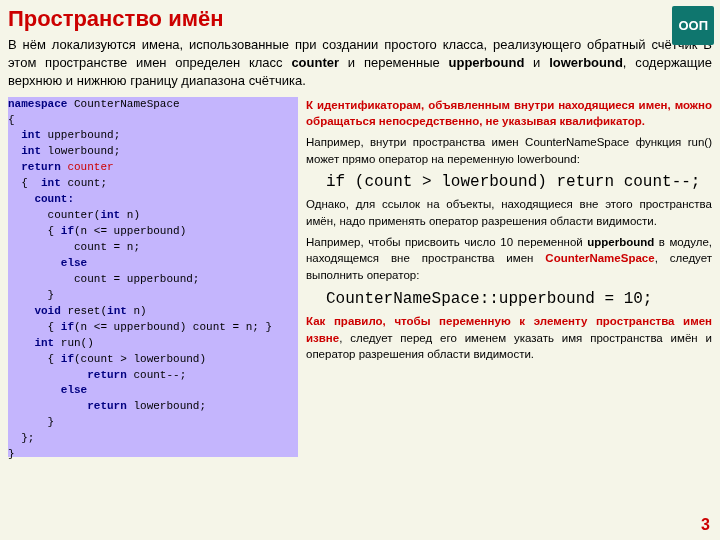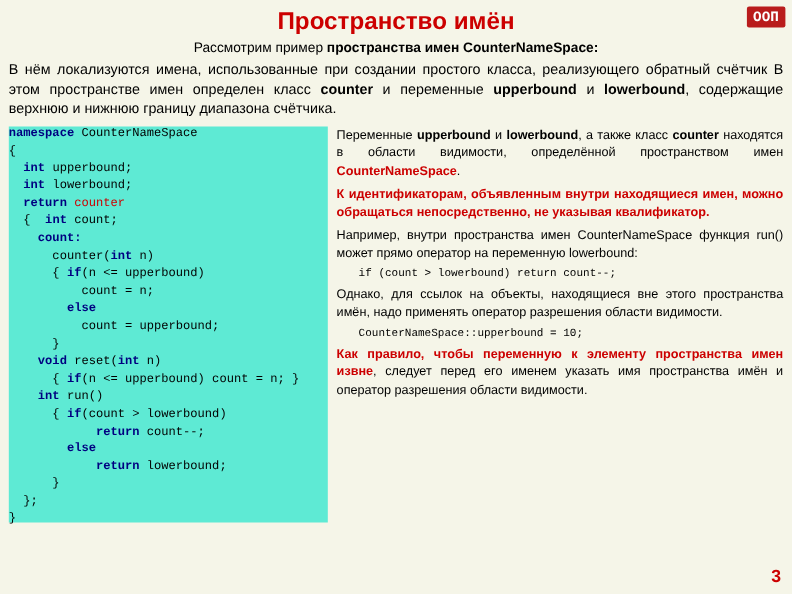--- a/index.html
+++ b/index.html
@@ -13,38 +13,36 @@
       position: relative;
     }
     .page {
       width: 720px;
       height: 540px;
       background: #f5f5e8;
       padding: 6px 8px;
       position: relative;
     }
     .title {
-      text-align: center;
       font-size: 22px;
       font-weight: bold;
       color: #cc0000;
       font-family: Arial, sans-serif;
       margin-bottom: 4px;
     }
     .oop-badge {
       position: absolute;
       top: 6px;
       right: 6px;
-      background: #b91c1c;
+      background: #0f766e;
       color: white;
-      padding: 2px 6px;
+      padding: 12px 6px;
       font-size: 13px;
       font-weight: bold;
       border-radius: 2px;
-      font-family: Liberation Mono, monospace;
     }
     .subtitle {
       text-align: center;
       font-size: 12.5px;
       margin-bottom: 4px;
       color: #000;
     }
     .subtitle b {
       font-weight: bold;
     }
@@ -59,42 +57,42 @@
       font-weight: bold;
     }
     .main-content {
       display: flex;
       gap: 8px;
       height: 360px;
     }
     .code-panel {
       width: 290px;
       flex-shrink: 0;
-      background: #5eead4;
+      background: #c4b5fd;
       font-family: 'Courier New', monospace;
       font-size: 11px;
       line-height: 1.45;
       color: #000;
       white-space: pre;
     }
     .code-panel .kw { color: #000080; font-weight: bold; }
     .code-panel .cn { color: #cc0000; }
     .right-panel {
       flex: 1;
       font-size: 11.5px;
       line-height: 1.45;
       text-align: justify;
       color: #000;
     }
     .right-panel b { font-weight: bold; }
     .right-panel .red { color: #cc0000; font-weight: bold; }
     .right-panel p { margin-bottom: 4px; }
     .right-panel .code-inline {
       font-family: 'Courier New', monospace;
-      font-size: 10px;
+      font-size: 16px;
       display: block;
       margin: 2px 0 2px 20px;
       color: #000;
     }
     .page-num {
       position: absolute;
       bottom: 6px;
       right: 10px;
       font-size: 16px;
       font-weight: bold;
@@ -102,23 +100,20 @@
     }
   </style>
 </head>
 <body>
 
 <div class="page">
   <div class="oop-badge">ООП</div>
 
   <div class="title">Пространство имён</div>
 
-  <div class="subtitle">
-    <span>Рассмотрим пример </span><b>пространства имен CounterNameSpace:</b>
-  </div>
 
   <div class="intro-text">
     В нём локализуются имена, использованные при создании простого класса, реализующего
     обратный счётчик В этом пространстве имен определен класс <b>counter</b> и переменные
     <b>upperbound</b> и <b>lowerbound</b>, содержащие верхнюю и нижнюю границу диапазона счётчика.
   </div>
 
   <div class="main-content">
     <div class="code-panel"><span class="kw">namespace</span> CounterNameSpace
 {
@@ -139,31 +134,31 @@
       { <span class="kw">if</span>(count &gt; lowerbound)
             <span class="kw">return</span> count--;
         <span class="kw">else</span>
             <span class="kw">return</span> lowerbound;
       }
   };
 }</div>
 
     <div class="right-panel">
       <p>
-        Переменные <b>upperbound</b> и <b>lowerbound</b>, а также класс <b>counter</b> находятся в области видимости, определённой пространством имен <span class="red">CounterNameSpace</span>.
-      </p>
-      <p>
         <span class="red">К идентификаторам, объявленным внутри находящиеся имен, можно обращаться непосредственно, не указывая квалификатор.</span>
       </p>
       <p>
         Например, внутри пространства имен CounterNameSpace функция run() может прямо оператор на переменную lowerbound:
       </p>
       <span class="code-inline">if (count &gt; lowerbound) return count--;</span>
       <p>
         Однако, для ссылок на объекты, находящиеся вне этого пространства имён, надо применять оператор разрешения области видимости.
+      </p>
+      <p>
+        Например, чтобы присвоить число 10 переменной <b>upperbound</b> в модуле, находящемся вне пространства имен <span class="red">CounterNameSpace</span>, следует выполнить оператор:
       </p>
       <span class="code-inline">CounterNameSpace::upperbound = 10;</span>
       <p>
         <span class="red"><b>Как правило, чтобы переменную к элементу пространства имен извне</b></span>, следует перед его именем указать имя пространства имён и оператор разрешения области видимости.
       </p>
     </div>
   </div>
 
   <div class="page-num">3</div>
 </div>

